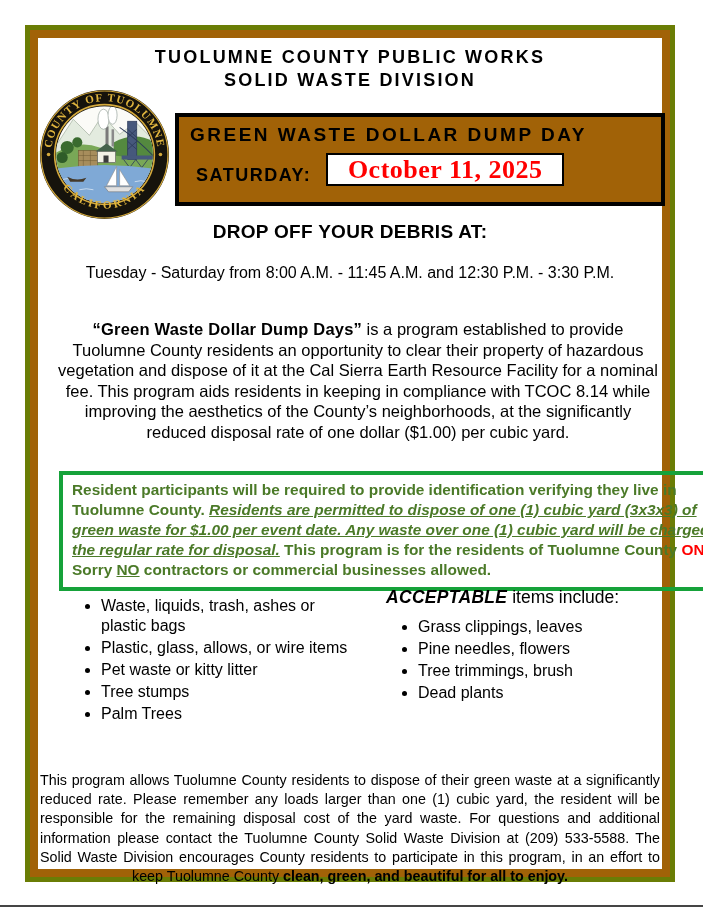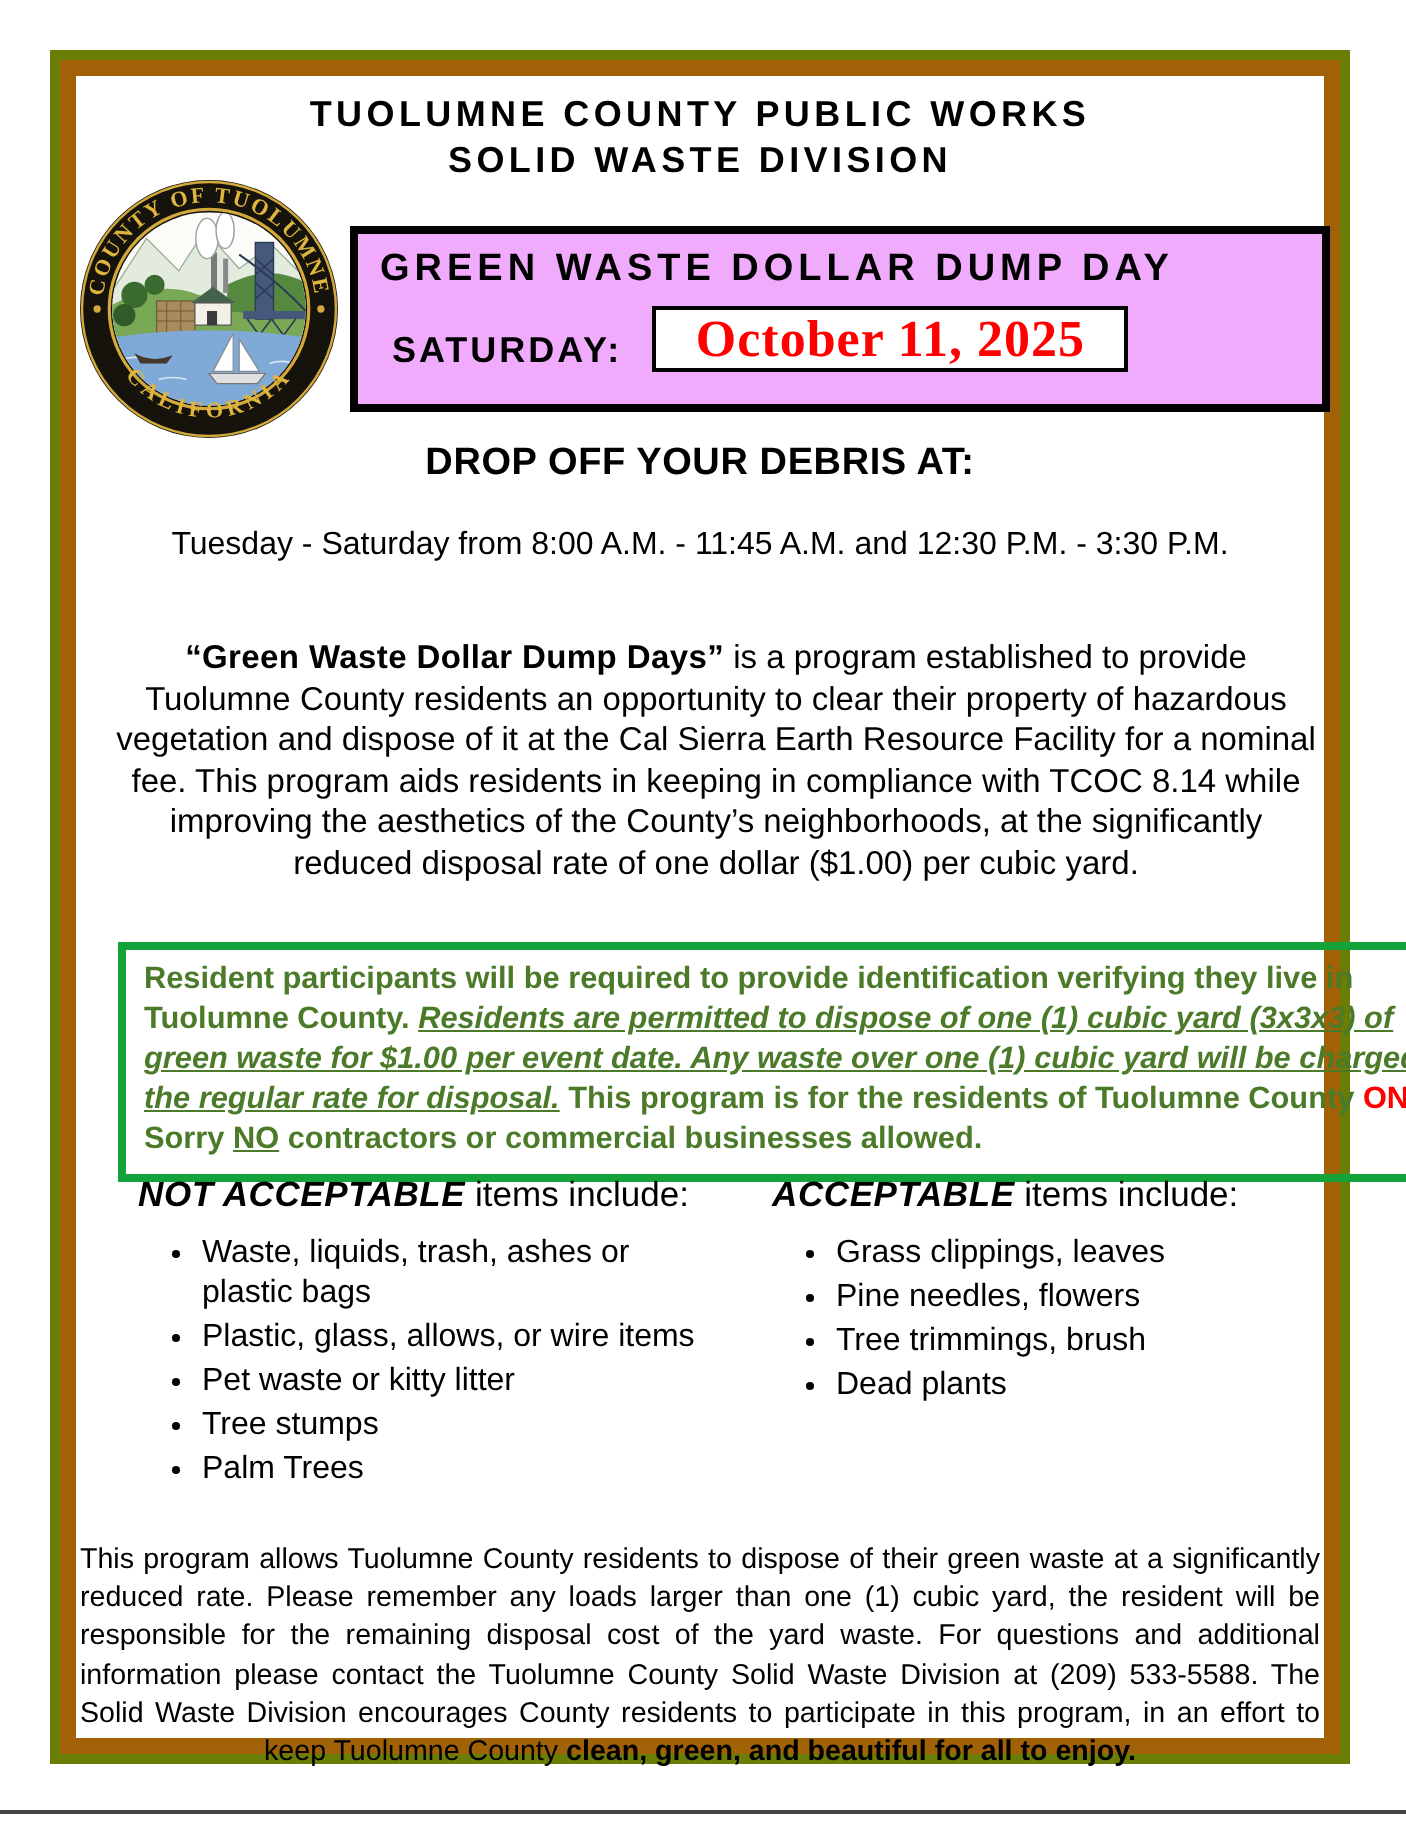--- a/index.html
+++ b/index.html
@@ -17,21 +17,21 @@
   }
   .content{position:absolute;inset:0;}
 
   .header{position:absolute;top:8px;left:0;width:100%;text-align:center;
     font-weight:bold;font-size:18px;letter-spacing:2.2px;line-height:23px;}
 
   .seal{position:absolute;left:1px;top:51px;width:131px;height:131px;}
 
   .banner{
     position:absolute;left:137px;top:75px;width:490px;height:93px;
-    border:4px solid #000;box-sizing:border-box;background:#f0abfc;
+    border:4px solid #000;box-sizing:border-box;background:#a16207;
   }
   .banner-title{margin:7px 0 0 11px;font-weight:bold;font-size:19px;letter-spacing:2.5px;white-space:nowrap;}
   .banner-row{display:flex;align-items:flex-end;margin:7px 0 0 17px;gap:15px;}
   .saturday{font-weight:bold;font-size:18px;letter-spacing:1.5px;}
   .date-box{
     width:238px;height:33px;background:#fff;border:2px solid #000;box-sizing:border-box;
     display:flex;align-items:center;justify-content:center;
     font-family:"Liberation Serif",serif;font-weight:bold;font-size:26px;color:#ff0000;
     letter-spacing:0.5px;white-space:nowrap;
   }
@@ -145,21 +145,20 @@
 
       <div class="address">
         <div>Tuesday - Saturday from 8:00 A.M. - 11:45 A.M. and 12:30 P.M. - 3:30 P.M.</div>
       </div>
 
       <div class="intro"><b>“Green Waste Dollar Dump Days”</b><span> is a program established to provide Tuolumne County residents an opportunity to clear their property of hazardous vegetation and dispose of it at the Cal Sierra Earth Resource Facility for a nominal fee.  This program aids residents in keeping in compliance with TCOC 8.14 while improving the aesthetics of the County’s neighborhoods, at the significantly reduced disposal rate of one dollar ($1.00) per cubic yard.</span></div>
 
       <div class="notice"><span>Resident participants will be required to provide identification verifying they live in Tuolumne County.  </span><span class="u-i">Residents are permitted to dispose of one (1) cubic yard (3x3x3) of green waste for $1.00 per event date.  Any waste over one (1) cubic yard will be charged the regular rate for disposal.</span><span>  This program is for the residents of Tuolumne County </span><span class="red">ONLY.</span><span>  Sorry </span><span class="u">NO</span><span> contractors or commercial businesses allowed.</span></div>
 
       <div class="col col-left">
-        <div class="col-heading"><span class="h-em">NOT ACCEPTABLE</span><span> items include:</span></div>
         <ul>
           <li>Waste, liquids, trash, ashes or plastic bags</li>
           <li>Plastic, glass, allows, or wire items</li>
           <li>Pet waste or kitty litter</li>
           <li>Tree stumps</li>
           <li>Palm Trees</li>
         </ul>
       </div>
 
       <div class="col col-right">

